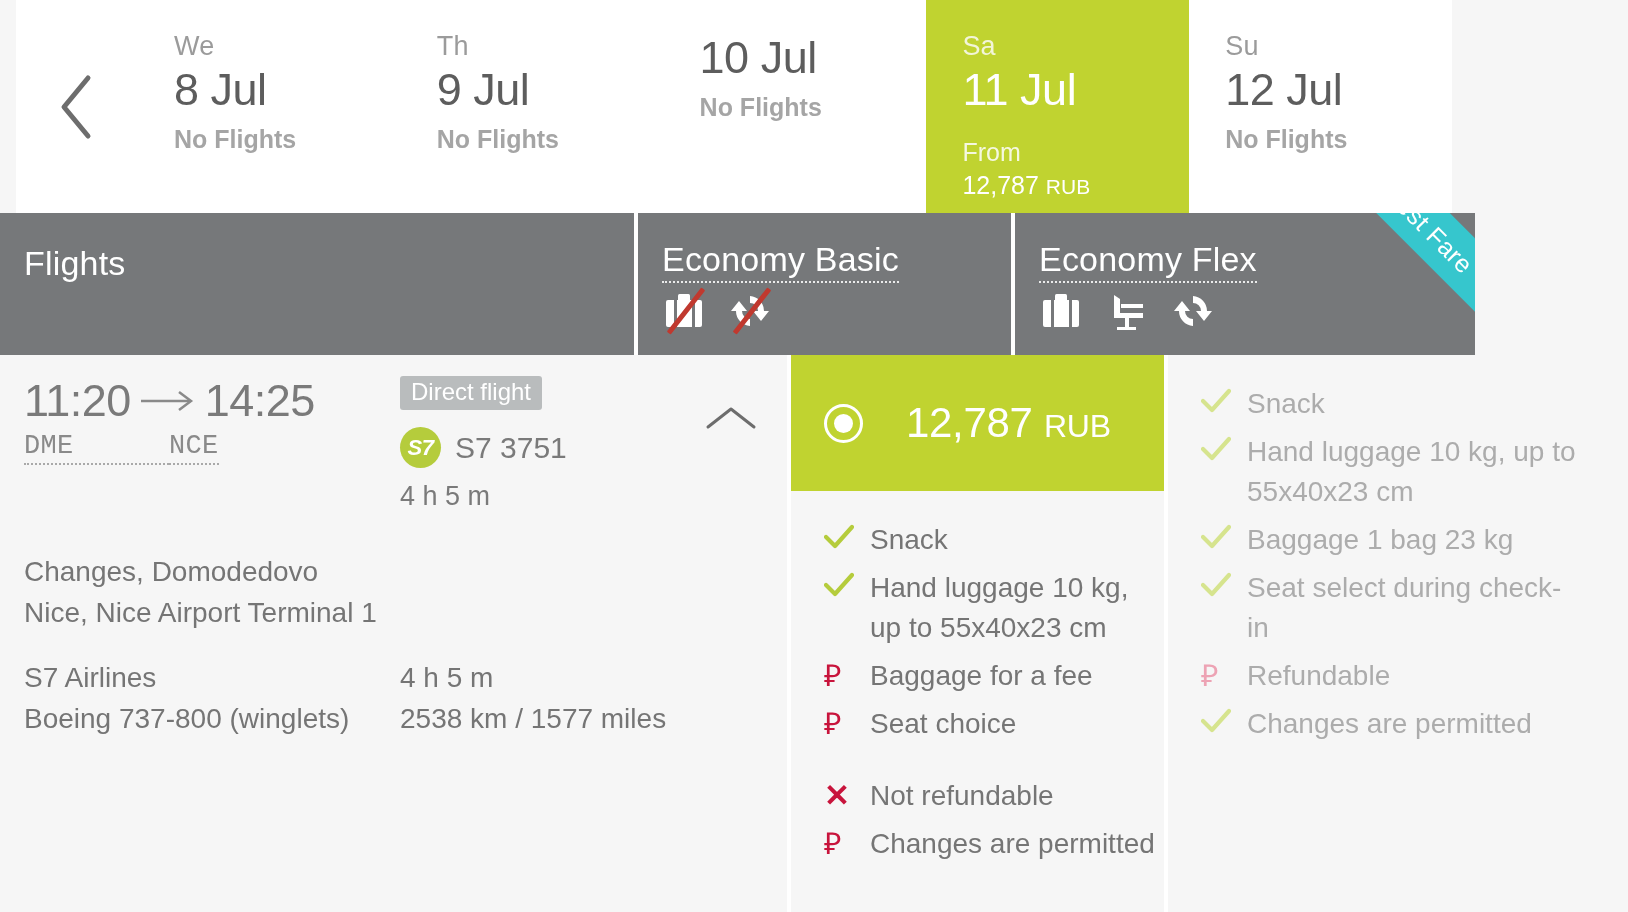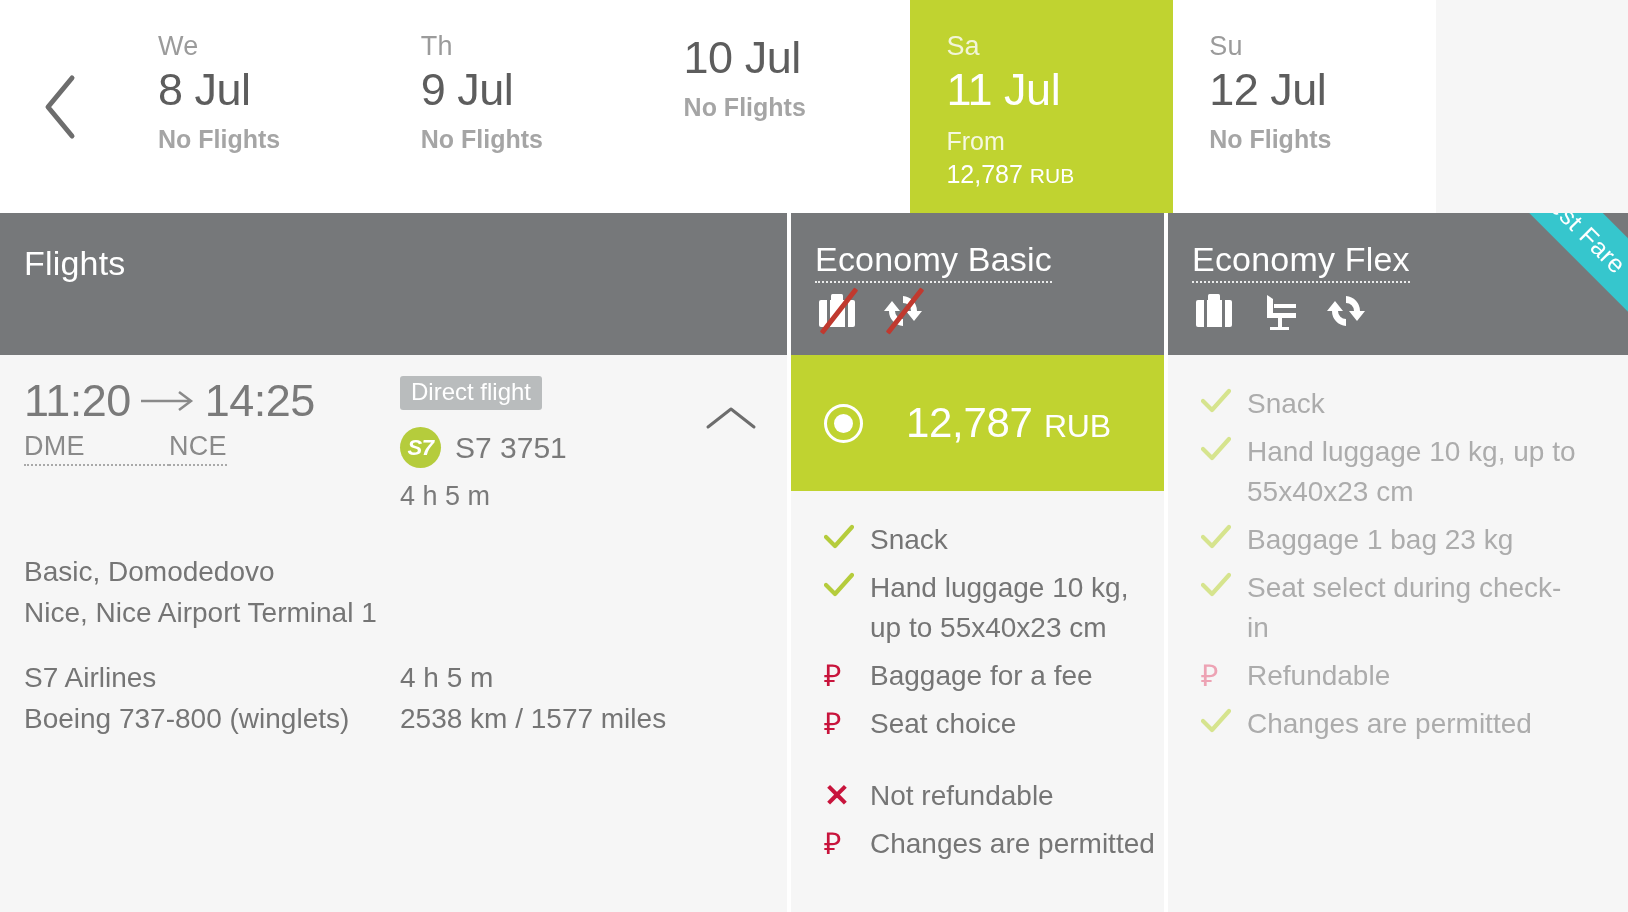--- a/index.html
+++ b/index.html
@@ -11,21 +11,21 @@
   }
   .page {
     position: relative;
     width: 1628px; height: 912px;
     background: #f6f6f6;
     overflow: hidden;
   }
 
   
   .date-strip {
-    position: absolute; left: 0; top: 0;
+    position: absolute; left: 16px; top: 0;
     width: 1436px; height: 213px;
     background: #ffffff;
     display: flex;
     align-items: stretch;
   }
   .prev-arrow {
     width: 122px;
     display: flex; align-items: center; justify-content: center;
     cursor: pointer;
   }
@@ -59,39 +59,39 @@
   }
   .date-cell.selected .dnum { color: #ffffff; }
   .dstatus {
     margin-top: 6px;
     font-size: 25px;
     color: #a5a5a5;
     font-weight: 700;
     line-height: 31px;
   }
   .date-cell.selected .dfrom {
-    margin-top: 7px;
+    margin-top: 18px;
     font-size: 25px; color: #f5f8e0; line-height: 32px;
   }
   .date-cell.selected .dprice {
     font-size: 25px; color: #ffffff; line-height: 34px;
   }
   .date-cell.selected .dprice .cur { font-size: 21px; }
 
   
   .thead {
     position: absolute; left: 0; top: 213px;
     width: 1628px; height: 142px;
     display: flex;
   }
   .th {
     background: #76787a;
     position: relative;
   }
-  .th-flights { width: 787px; }
+  .th-flights { width: 634px; }
   .th-gap1 { width: 4px; background: #ffffff; }
   .th-basic { width: 373px; }
   .th-gap2 { width: 4px; background: #ffffff; }
   .th-flex  { width: 460px; overflow: hidden; }
 
   .flights-title {
     color: #ffffff;
     font-size: 34px;
     font-weight: 400;
     padding: 31px 0 0 24px;
@@ -160,20 +160,21 @@
     text-align: center;
   }
   .times .arrow { margin: 0 8px; display: inline-flex; align-items: center; }
   .codes { display: flex; margin-top: 4px; }
   .code {
     font-size: 27px; color: #8a8a8a; font-weight: 400;
     border-bottom: 2px dotted #a9a9a9;
     padding-bottom: 2px;
     cursor: pointer;
     letter-spacing: 0.3px;
+    font-family: Liberation Mono, monospace;
   }
   .code.dep { margin-right: 0; width: 145px; }
   .badge {
     display: inline-block;
     background: #b9bcbd;
     color: #ffffff;
     font-size: 24px;
     padding: 3px 11px 5px;
     border-radius: 3px;
     line-height: 26px;
@@ -401,21 +402,21 @@
         <div class="collapse-btn">
           <span>
             <svg width="52" height="30" viewBox="0 0 52 30">
               <polyline points="3,24 26,6 49,24" fill="none" stroke="#6d6d6d" stroke-width="3" stroke-linecap="round" stroke-linejoin="round"></polyline>
             </svg>
           </span>
         </div>
       </div>
 
       <div class="detail">
-        <div class="detail-line">Basic, Domodedovo</div>
+        <div class="detail-line">Changes, Domodedovo</div>
         <div class="detail-line">Nice, Nice Airport Terminal 1</div>
 
         <div class="detail-grid">
           <div>S7 Airlines</div>
           <div>4 h 5 m</div>
           <div>Boeing 737-800 (winglets)</div>
           <div>2538 km / 1577 miles</div>
           <div></div>
         </div>
       </div>

